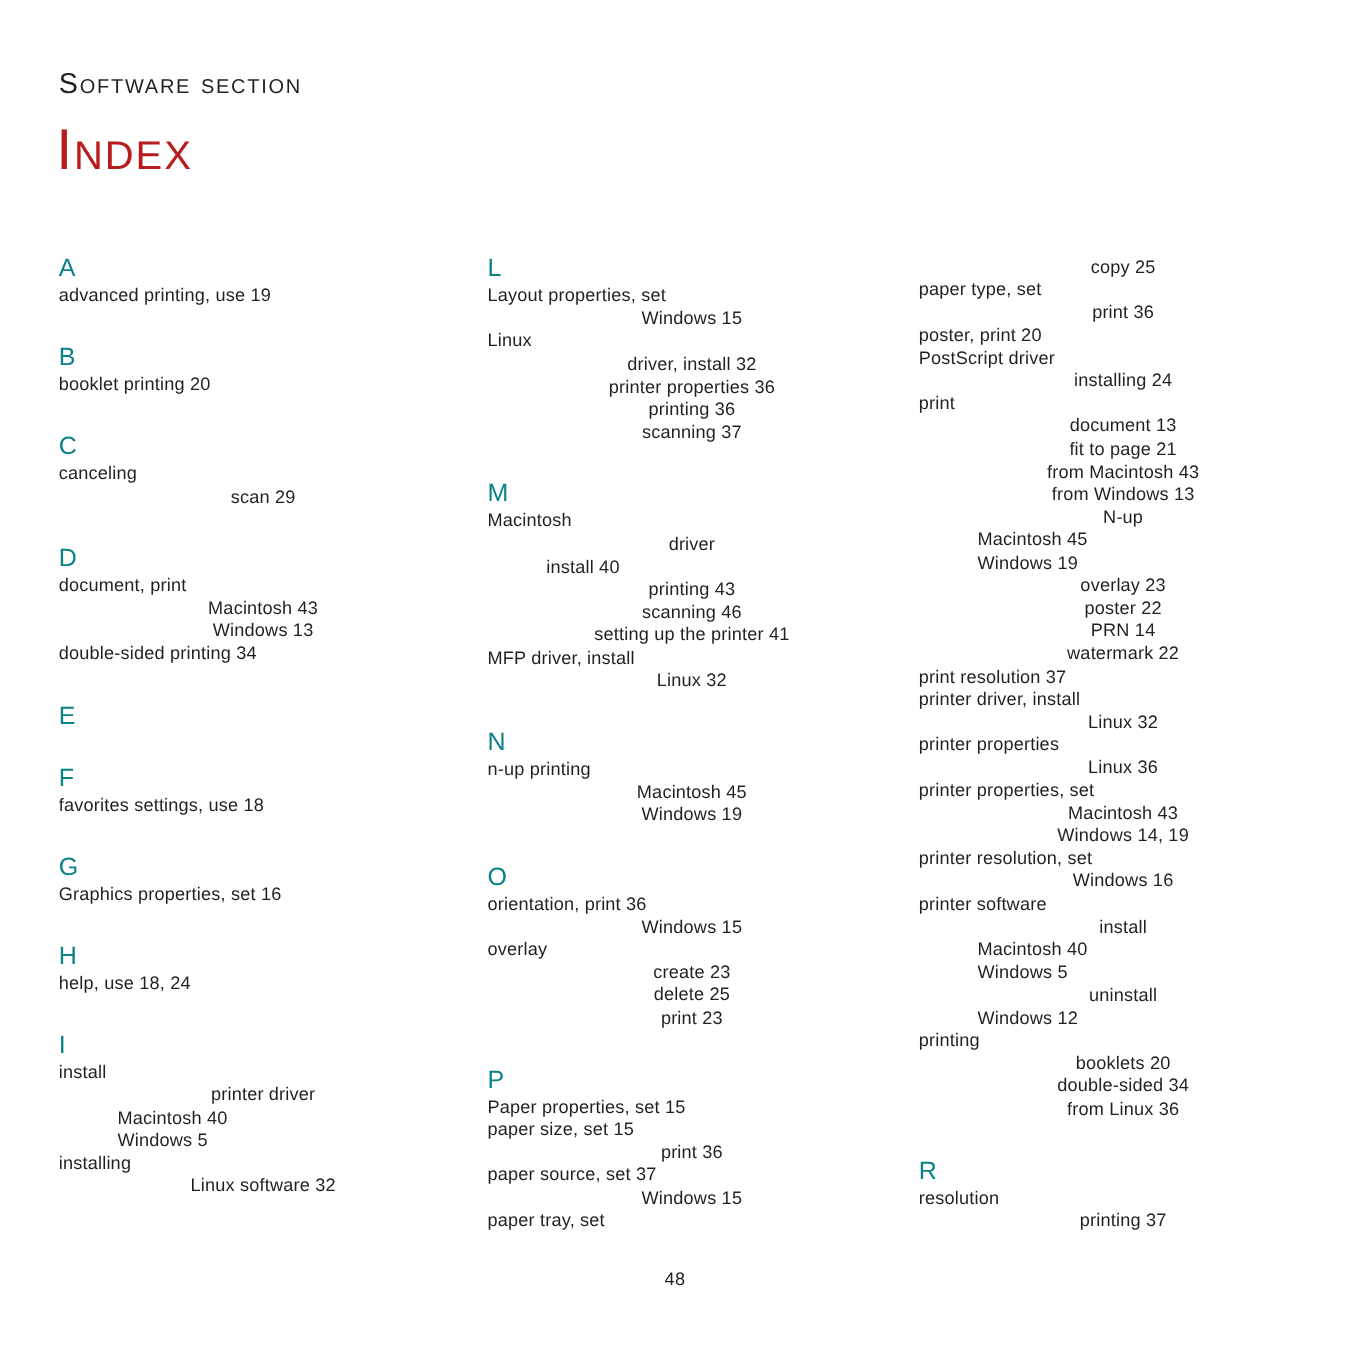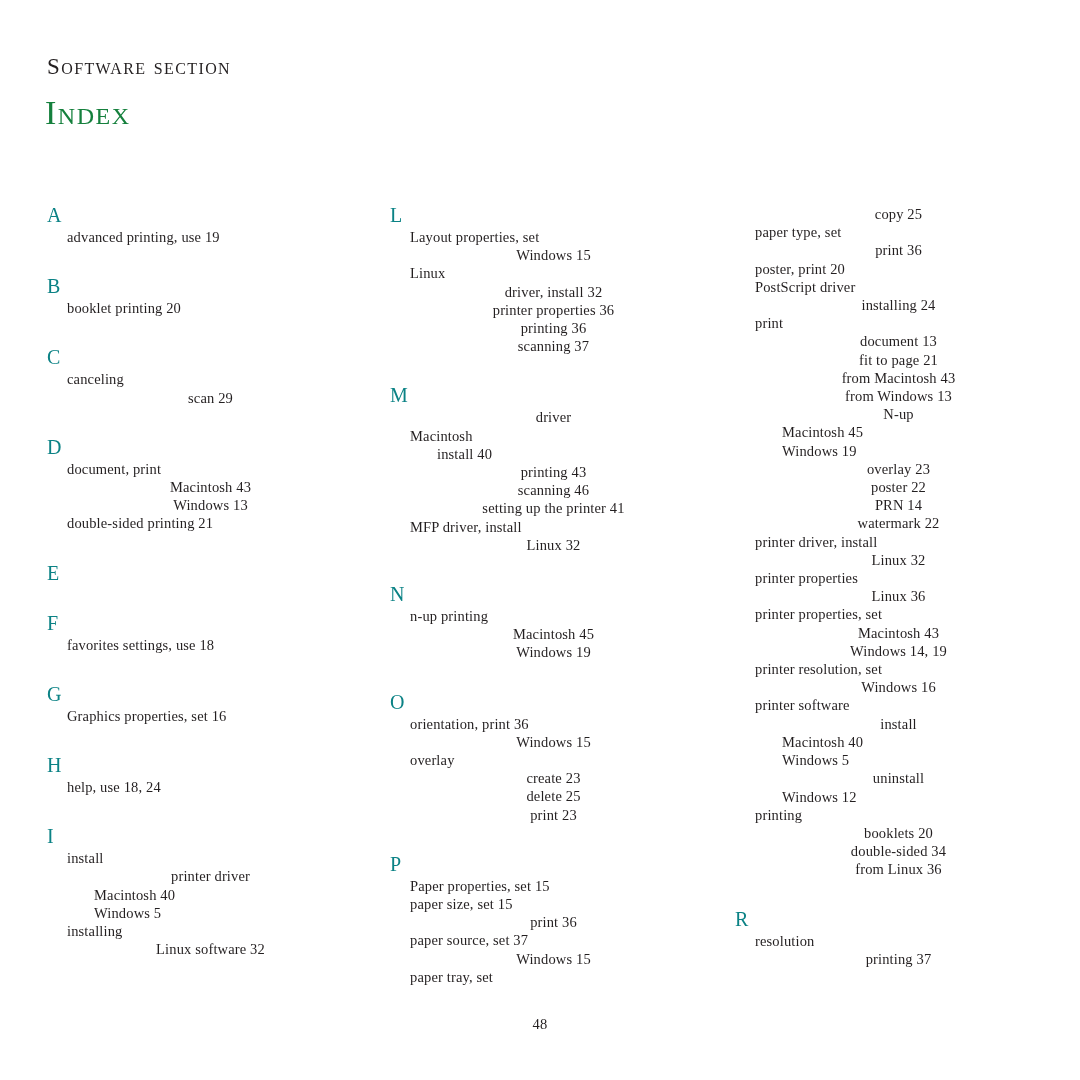--- a/index.html
+++ b/index.html
@@ -14,43 +14,42 @@
     color: #231f20;
     position: relative;
     overflow: hidden;
   }
 
   .page {
     position: absolute;
     left: 0; top: 0;
     width: 1080px;
     height: 1080px;
-    font-family: Liberation Serif, serif;
   }
 
   
   .kicker {
     position: absolute;
     left: 47px;
     top: 55px;
     font-size: 23px;
     font-variant: small-caps;
     letter-spacing: 1.4px;
     color: #231f20;
     white-space: nowrap;
     line-height: 1;
   }
   .title {
     position: absolute;
     left: 45px;
     top: 96px;
-    font-size: 34px;
+    font-size: 46px;
     font-variant: small-caps;
     letter-spacing: 1.5px;
-    color: #15803d;
+    color: #b91c1c;
     white-space: nowrap;
     line-height: 1;
   }
 
   
   .columns {
     position: absolute;
     left: 0;
     top: 205px;
     width: 1080px;
@@ -76,21 +75,21 @@
   .group { margin-bottom: 30px; }
   .group:last-child { margin-bottom: 0; }
 
   .entry {
     font-size: 14.5px;
     line-height: 18.2px;
     color: #231f20;
     white-space: nowrap;
     letter-spacing: 0.15px;
   }
-  .lvl-0 { padding-left: 0px; margin-left: 20px; }
+  .lvl-0 { padding-left: 0px; }
   .lvl-1 { padding-left: 27px; text-align: center; }
   .lvl-2 { padding-left: 47px; }
 
   
   .folio {
     position: absolute;
     left: 0;
     top: 1016px;
     width: 1080px;
     text-align: center;
@@ -120,21 +119,21 @@
         <div class="group">
           <div class="letter">C</div>
           <div class="entry lvl-0">canceling</div>
           <div class="entry lvl-1">scan 29</div>
         </div>
         <div class="group">
           <div class="letter">D</div>
           <div class="entry lvl-0">document, print</div>
           <div class="entry lvl-1">Macintosh 43</div>
           <div class="entry lvl-1">Windows 13</div>
-          <div class="entry lvl-0">double-sided printing 21</div>
+          <div class="entry lvl-0">double-sided printing 34</div>
         </div>
         <div class="group">
           <div class="letter">E</div>
         </div>
         <div class="group">
           <div class="letter">F</div>
           <div class="entry lvl-0">favorites settings, use 18</div>
         </div>
         <div class="group">
           <div class="letter">G</div>
@@ -160,22 +159,22 @@
           <div class="entry lvl-0">Layout properties, set</div>
           <div class="entry lvl-1">Windows 15</div>
           <div class="entry lvl-0">Linux</div>
           <div class="entry lvl-1">driver, install 32</div>
           <div class="entry lvl-1">printer properties 36</div>
           <div class="entry lvl-1">printing 36</div>
           <div class="entry lvl-1">scanning 37</div>
         </div>
         <div class="group">
           <div class="letter">M</div>
+          <div class="entry lvl-0">Macintosh</div>
           <div class="entry lvl-1">driver</div>
-          <div class="entry lvl-0">Macintosh</div>
           <div class="entry lvl-2">install 40</div>
           <div class="entry lvl-1">printing 43</div>
           <div class="entry lvl-1">scanning 46</div>
           <div class="entry lvl-1">setting up the printer 41</div>
           <div class="entry lvl-0">MFP driver, install</div>
           <div class="entry lvl-1">Linux 32</div>
         </div>
         <div class="group">
           <div class="letter">N</div>
           <div class="entry lvl-0">n-up printing</div>
@@ -214,20 +213,21 @@
           <div class="entry lvl-1">fit to page 21</div>
           <div class="entry lvl-1">from Macintosh 43</div>
           <div class="entry lvl-1">from Windows 13</div>
           <div class="entry lvl-1">N-up</div>
           <div class="entry lvl-2">Macintosh 45</div>
           <div class="entry lvl-2">Windows 19</div>
           <div class="entry lvl-1">overlay 23</div>
           <div class="entry lvl-1">poster 22</div>
           <div class="entry lvl-1">PRN 14</div>
           <div class="entry lvl-1">watermark 22</div>
+          <div class="entry lvl-0">print resolution 37</div>
           <div class="entry lvl-0">printer driver, install</div>
           <div class="entry lvl-1">Linux 32</div>
           <div class="entry lvl-0">printer properties</div>
           <div class="entry lvl-1">Linux 36</div>
           <div class="entry lvl-0">printer properties, set</div>
           <div class="entry lvl-1">Macintosh 43</div>
           <div class="entry lvl-1">Windows 14, 19</div>
           <div class="entry lvl-0">printer resolution, set</div>
           <div class="entry lvl-1">Windows 16</div>
           <div class="entry lvl-0">printer software</div>

